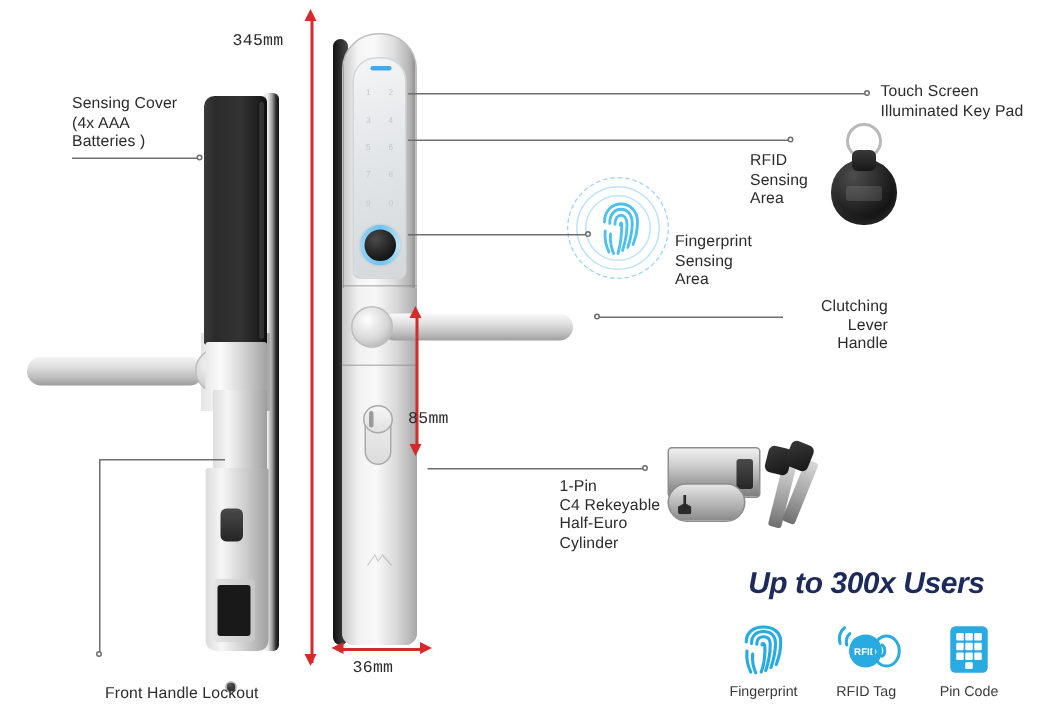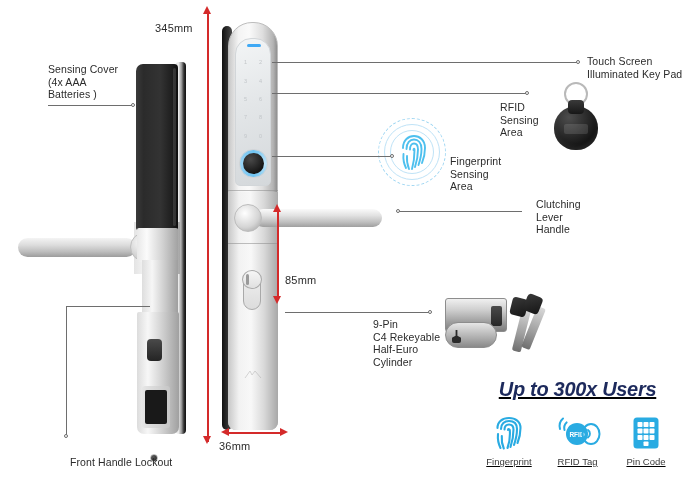--- a/index.html
+++ b/index.html
@@ -18,20 +18,21 @@
     line-height:12.6px;
     color:#2b2b2b;
     letter-spacing:0.1px;
     white-space:pre-line;
   }
   .dim-label {
     position:absolute;
     font-size:11px;
     color:#2b2b2b;
     letter-spacing:0.2px;
+    font-family:Liberation Mono, monospace;
   }
 
   
   .lead-h { position:absolute; height:1px; background:#6e6e6e; }
   .lead-v { position:absolute; width:1px; background:#6e6e6e; }
   .lead-dot {
     position:absolute; width:4px; height:4px;
     border:1px solid #6e6e6e; border-radius:50%;
     background:#fff;
   }
@@ -246,21 +247,21 @@
     background:linear-gradient(180deg,#d8d8d8,#9d9d9d 60%,#6f6f6f);
     border-radius:2px;
   }
   .key-bow {
     position:absolute; width:16px; height:18px;
     background:linear-gradient(145deg,#3a3a3a,#151515);
     border-radius:4px;
   }
 
   
-  #features { position:absolute; left:470px; top:378px; width:215px;text-decoration:underline; }
+  #features { position:absolute; left:470px; top:378px; width:215px; }
   #features-title {
     font-size:20px; font-weight:bold; font-style:italic;
     color:#1d2a5c; letter-spacing:-0.3px; text-align:center;
   }
   #features-row {
     display:flex; justify-content:space-between;
     margin-top:14px; padding:0 8px;
   }
   .feature { width:62px; text-align:center; }
   .feature-icon { height:36px; display:flex; align-items:center; justify-content:center; }
@@ -324,26 +325,26 @@
   </div>
 
   <div class="dim-line-v" style="left:207px; top:14px; height:428px;"></div>
   <div class="arrow arrow-up" style="left:203px; top:6px;"></div>
   <div class="arrow arrow-down" style="left:203px; top:436px;"></div>
   <div class="dim-label" style="left:155px; top:22px;">345mm</div>
 
   <div class="dim-line-v" style="left:277px; top:212px; height:88px;"></div>
   <div class="arrow arrow-up" style="left:273px; top:204px;"></div>
   <div class="arrow arrow-down" style="left:273px; top:296px;"></div>
-  <div class="dim-label" style="left:285px; top:274px;">85mm</div>
+  <div class="dim-label" style="left:272px; top:274px;">85mm</div>
 
   <div class="dim-line-h" style="left:228px; top:432px; width:54px;"></div>
   <div class="arrow arrow-left" style="left:221px; top:428px;"></div>
   <div class="arrow arrow-right" style="left:280px; top:428px;"></div>
-  <div class="dim-label" style="left:219px; top:440px;">36mm</div>
+  <div class="dim-label" style="left:235px; top:440px;">36mm</div>
 
   <div class="callout" style="left:48px; top:63px; width:110px;">Sensing Cover
 (4x AAA
 Batteries )</div>
   <div class="lead-h" style="left:48px; top:105px; width:86px;"></div>
   <div class="lead-dot" style="left:131px; top:103px;"></div>
 
   <div class="lead-h" style="left:66px; top:306px; width:84px;"></div>
   <div class="lead-v" style="left:66px; top:306px; height:130px;"></div>
   <div class="lead-dot" style="left:64px; top:434px;"></div>
@@ -377,34 +378,34 @@
   </div>
 
   <div class="lead-h" style="left:272px; top:156px; width:120px;"></div>
   <div class="lead-dot" style="left:390px; top:154px;"></div>
   <div class="callout" style="left:450px; top:155px; width:90px;">Fingerprint
 Sensing
 Area</div>
 
   <div class="lead-h" style="left:398px; top:211px; width:124px;"></div>
   <div class="lead-dot" style="left:396px; top:209px;"></div>
-  <div class="callout" style="left:536px; top:198px; width:80px;">Clutching
+  <div class="callout" style="left:512px; top:198px; width:80px;text-align:right;">Clutching
 Lever
 Handle</div>
 
   <div id="rfid-fob">
     <div class="fob-ring"></div>
     <div class="fob-body">
       <div class="fob-label"></div>
     </div>
   </div>
 
   <div class="lead-h" style="left:285px; top:312px; width:145px;"></div>
   <div class="lead-dot" style="left:428px; top:310px;"></div>
-  <div class="callout" style="left:373px; top:318px; width:90px;">9-Pin
+  <div class="callout" style="left:373px; top:318px; width:90px;">1-Pin
 C4 Rekeyable
 Half-Euro
 Cylinder</div>
 
   <div id="cylinder-img">
     <div class="cyl-block"></div>
     <div class="cyl-cam"></div>
     <div class="cyl-round"></div>
     <div class="cyl-keyway"></div>
     <div class="key" style="left:72px; top:16px; transform:rotate(14deg);"></div>

